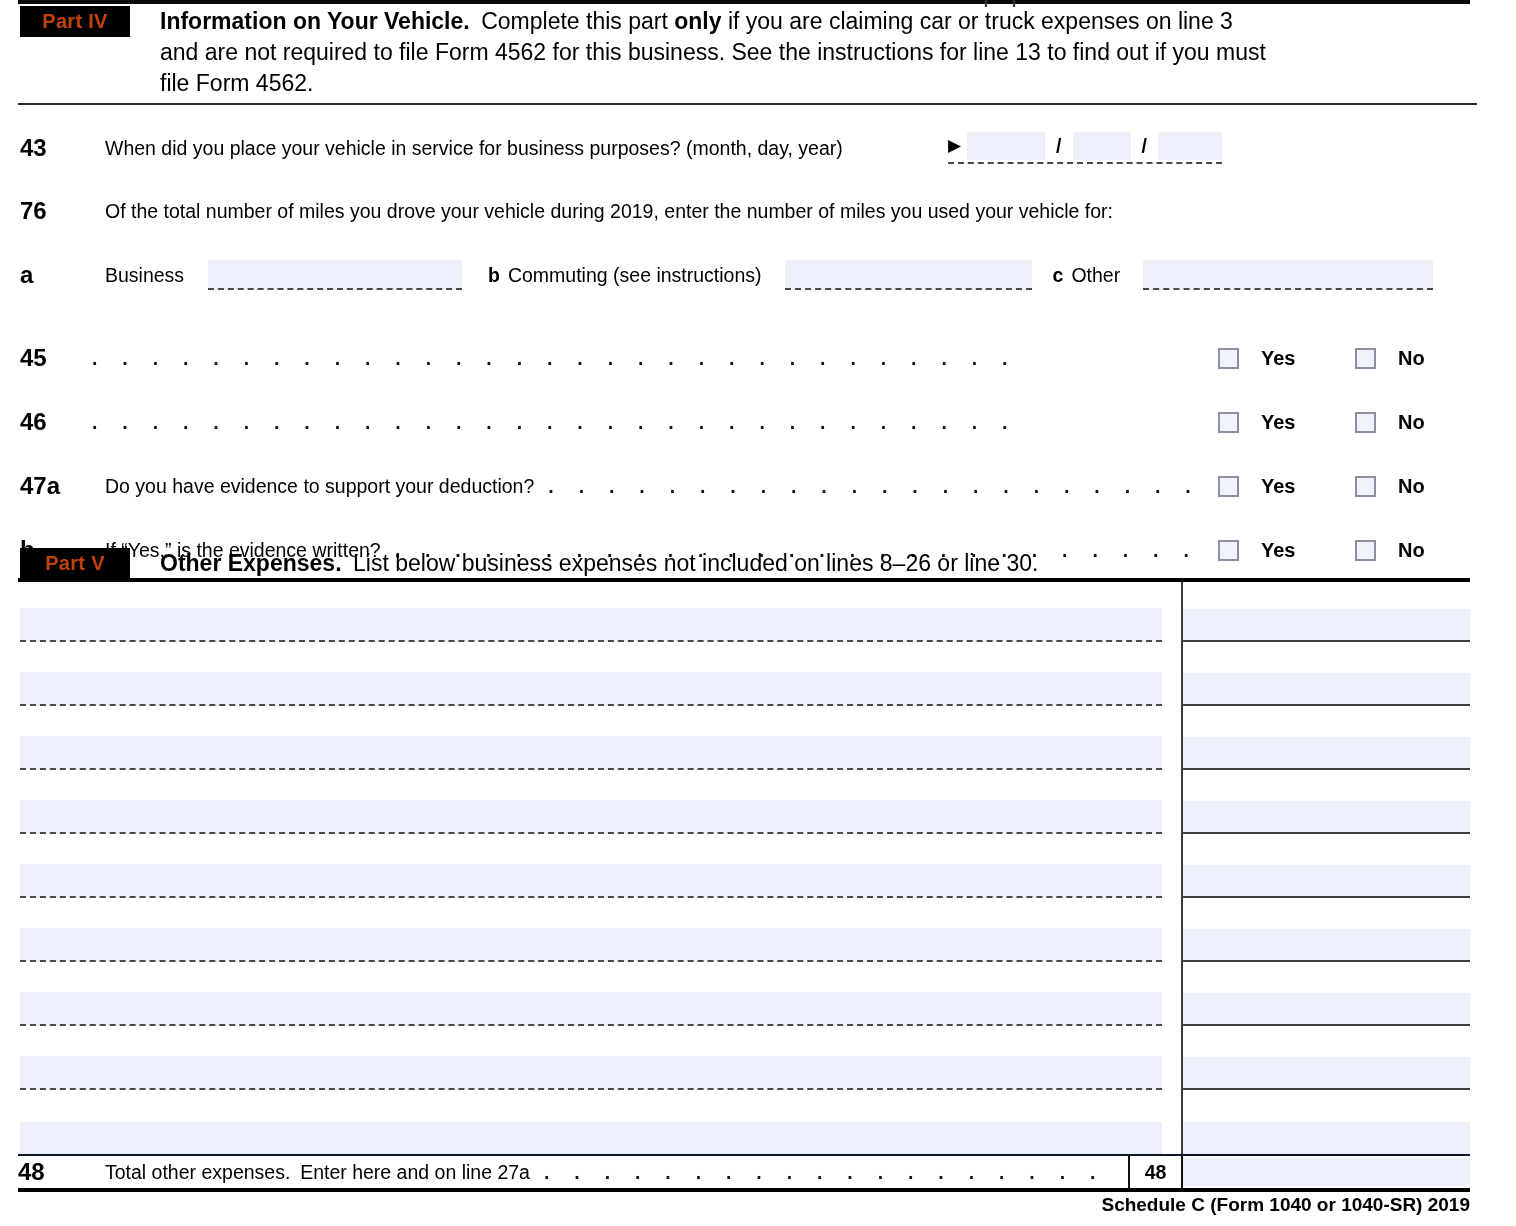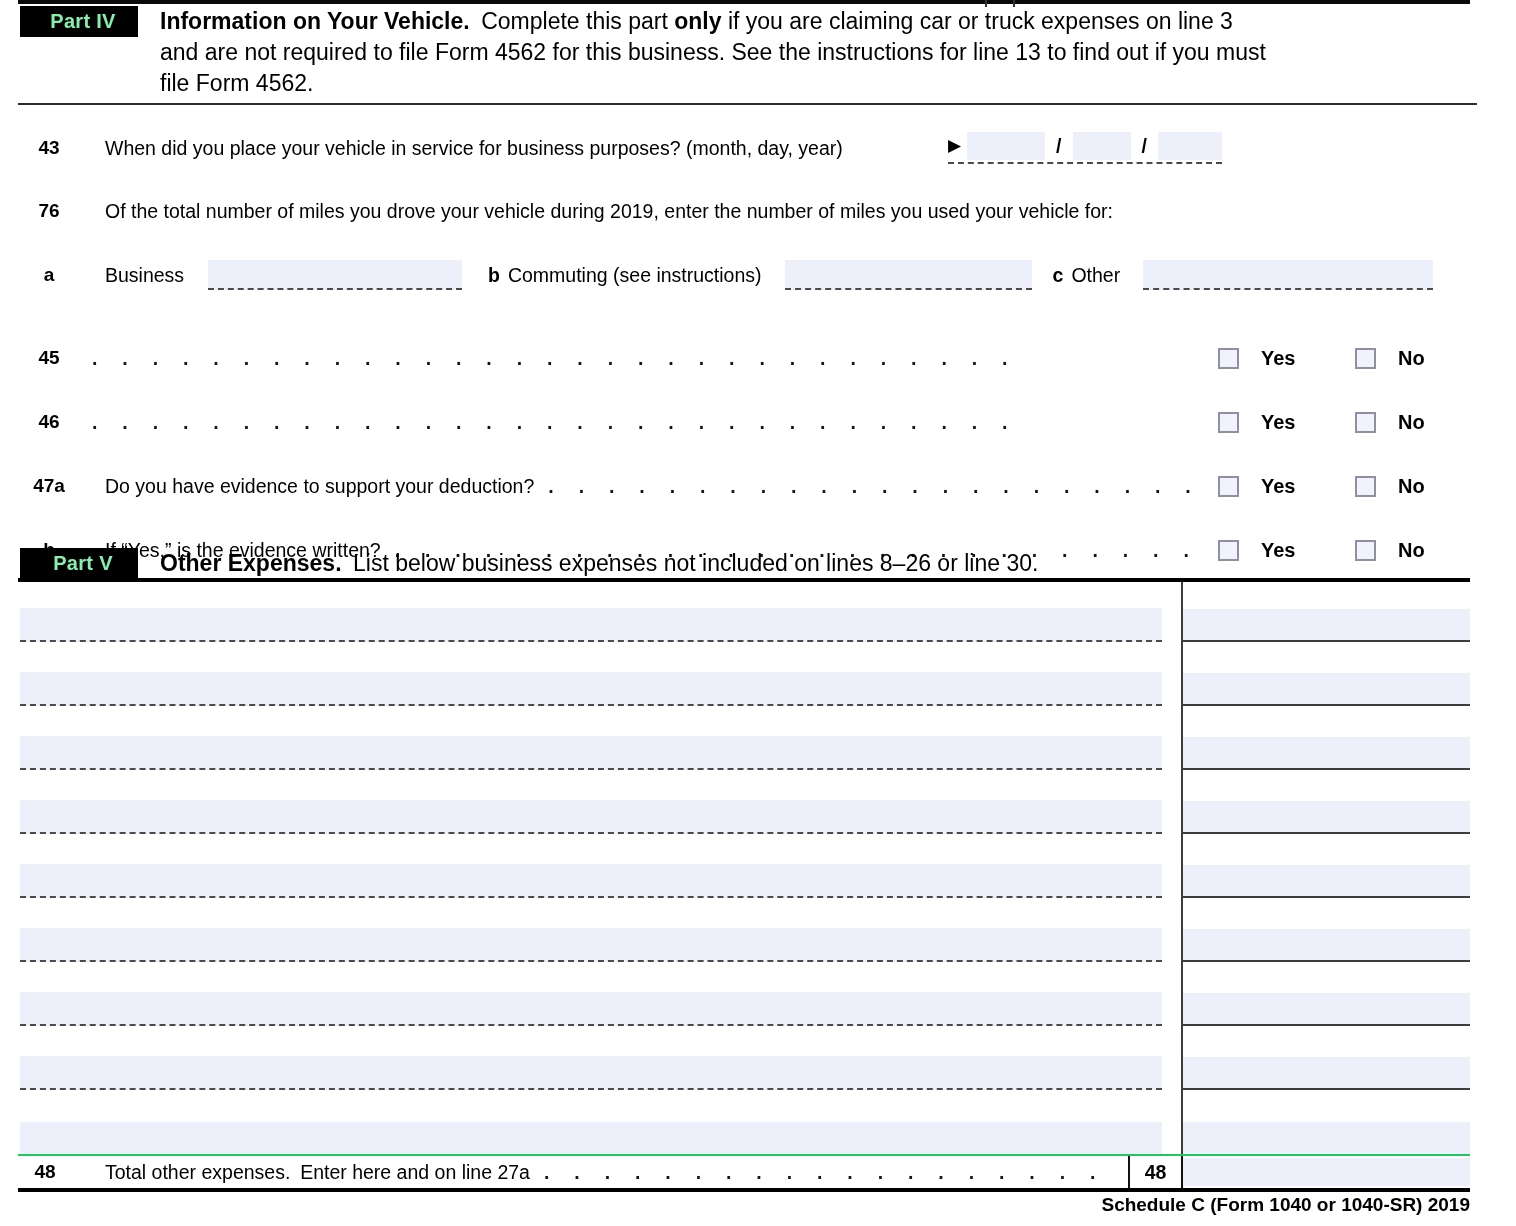--- a/index.html
+++ b/index.html
@@ -6,28 +6,28 @@
   .page{position:relative;width:1516px;height:1226px;background:#fff;overflow:hidden;
         font-family:"Liberation Sans","DejaVu Sans",sans-serif;color:#000;}
   .abs{position:absolute;}
 
   
   .top-rule{left:18px;top:0;width:1452px;height:4px;background:#0a0a0a;}
   .tick{top:0;width:2px;height:7px;background:#333;}
   .hdr-rule{left:18px;top:103px;width:1459px;height:2px;background:#2d2d2d;}
 
   
-  .badge{width:110px;height:31px;background:#000;color:#86efac;font-weight:bold;font-size:20px;
-         display:flex;align-items:center;justify-content:center;letter-spacing:.3px;padding-left:8px;}
+  .badge{width:110px;height:31px;background:#000;color:#c2410c;font-weight:bold;font-size:20px;
+         display:flex;align-items:center;justify-content:center;letter-spacing:.3px;}
   .hdr-text{font-size:23px;line-height:31px;}
   .hdr-text .b, b, .bold{font-weight:bold;}
   .p5-rule{left:18px;top:578px;width:1452px;height:4px;background:#000;}
 
   
-  .qnum{display:inline-block;width:58px;text-align:center;font-weight:bold;font-size:19px;flex:0 0 auto;}
+  .qnum{display:inline-block;width:58px;text-align:left;font-weight:bold;font-size:24px;flex:0 0 auto;}
   .qtext{font-size:19.5px;margin-left:27px;white-space:nowrap;flex:0 0 auto;}
   .leader{flex:1 1 auto;overflow:hidden;white-space:nowrap;font-size:19.5px;font-weight:bold;
           color:#161616;margin-left:14px;margin-right:14px;}
   .row43{left:20px;top:130px;width:1476px;height:36px;display:flex;align-items:center;}
   .row44{left:20px;top:196px;width:1476px;height:30px;display:flex;align-items:center;}
   .row44abc{left:20px;top:258px;width:1476px;height:34px;display:flex;align-items:center;}
   .letter{font-weight:bold;font-size:19.5px;margin-right:8px;}
   .flabel{font-size:19.5px;white-space:nowrap;}
   .miles-input{height:30px;background:#edf0fb;border-bottom:2px dashed #4a4a4a;box-sizing:border-box;}
 
@@ -51,21 +51,21 @@
   .exp-row{position:relative;height:64px;}
   .exp-desc{position:absolute;left:0;bottom:0;width:1142px;height:34px;background:#edf0fb;
             border-bottom:2px dashed #4a4a4a;box-sizing:border-box;}
   .exp-amt{position:absolute;left:1163px;bottom:0;width:287px;height:33px;background:#edf0fb;
            border-bottom:2px solid #3d3d3d;box-sizing:border-box;}
   .exp-row:last-child .exp-desc{border-bottom:none;height:32px;}
   .exp-row:last-child .exp-amt{border-bottom:none;height:32px;}
   .divider{left:1181px;top:582px;width:2px;height:606px;background:#3d3d3d;}
 
   
-  .row48{left:18px;top:1154px;width:1452px;height:32px;border-top:2px solid #22c55e;
+  .row48{left:18px;top:1154px;width:1452px;height:32px;border-top:2px solid #0f172a;
          border-bottom:4px solid #000;display:flex;align-items:center;box-sizing:content-box;}
   .row48 .qnum{width:54px;}
   .lbl48{font-size:19.5px;margin-left:33px;white-space:nowrap;}
   .box48{flex:0 0 auto;width:55px;height:32px;border-left:2px solid #111;border-right:2px solid #111;
          display:flex;align-items:center;justify-content:center;font-weight:bold;font-size:19.5px;box-sizing:border-box;}
   .amt48{flex:0 0 auto;width:287px;height:28px;background:#edf0fb;}
 
   .footer{right:46px;top:1194px;font-weight:bold;font-size:19px;margin-left:12px;}
 </style>
 </head>

